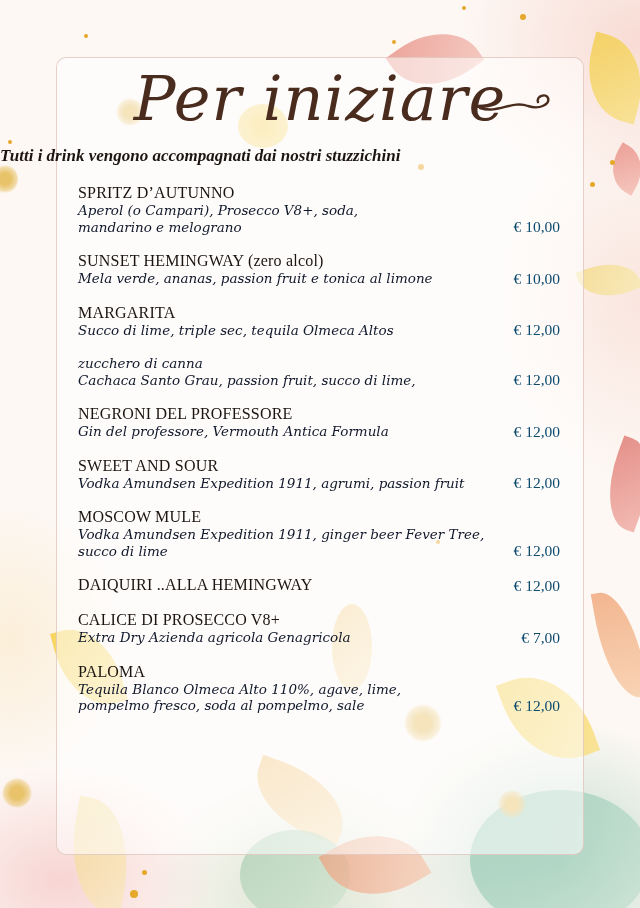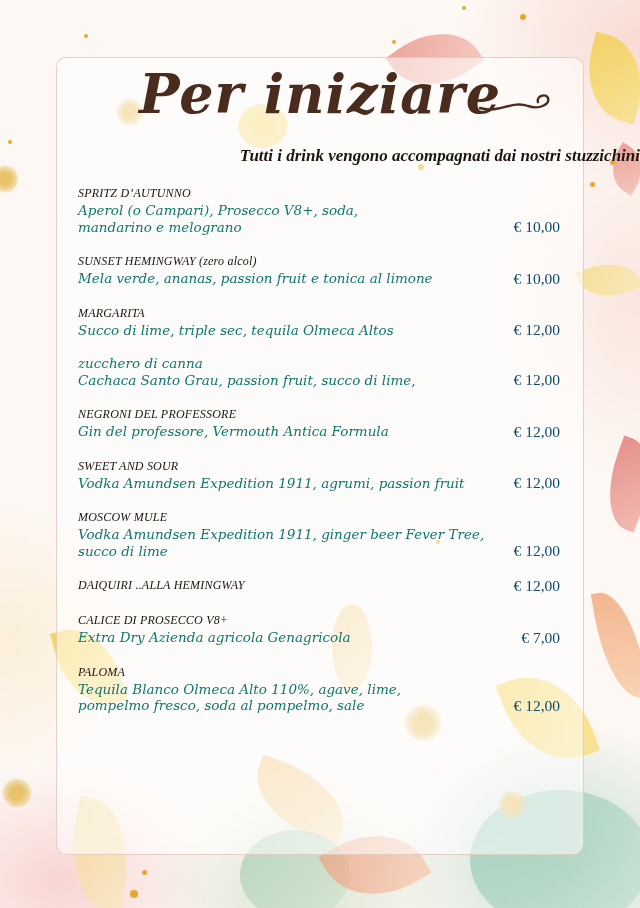--- a/index.html
+++ b/index.html
@@ -29,48 +29,48 @@
       position: absolute;
       left: 56px; top: 57px; width: 528px; height: 798px;
       border: 1px solid rgba(220,190,180,0.7);
       border-radius: 10px;
       background: rgba(255,255,255,0.55);
     }
     .title {
       position: absolute; left: 0; width: 640px; top: 62px;
       text-align: center;
       font-family: "DejaVu Serif", serif;
-      font-style: italic; font-weight: bold;
-      font-size: 54px; letter-spacing: 1px;
+      font-style: italic; font-weight: normal;
+      font-size: 62px; letter-spacing: 1px;
       color: #4a2c1e;
     }
     .title-swash {
       position: absolute; left: 478px; top: 92px; width: 76px; height: 26px;
     }
     .subtitle {
       position: absolute; left: 0; width: 640px; top: 146px;
-      text-align: right;
+      text-align: left;
       font-family: "Liberation Serif", serif;
       font-style: italic; font-weight: bold;
       font-size: 17px; color: #1c1410;
     }
     .menu {
       position: absolute; left: 78px; top: 184px; width: 482px;
     }
     .item { position: relative; margin-bottom: 17px; }
     .item-name {
       font-family: "Liberation Serif", serif;
-      font-size: 12px; line-height: 18px;
+      font-size: 16px; line-height: 18px;
       text-transform: uppercase;
-      color: #1c1410; letter-spacing: 0.2px; font-style: italic;
+      color: #1c1410; letter-spacing: 0.2px;
     }
     .item-desc {
       font-family: "DejaVu Serif", serif;
       font-style: italic; font-size: 13.5px; line-height: 16.5px;
-      color: #0f766e; width: 420px;
+      color: #0f172a; width: 420px;
     }
     .item-price {
       position: absolute; right: 0; bottom: 0;
       font-family: "Liberation Serif", serif;
       font-size: 15.5px; line-height: 17px; color: #0c4a6e;
     }
   </style>
 </head>
 <body>
 

